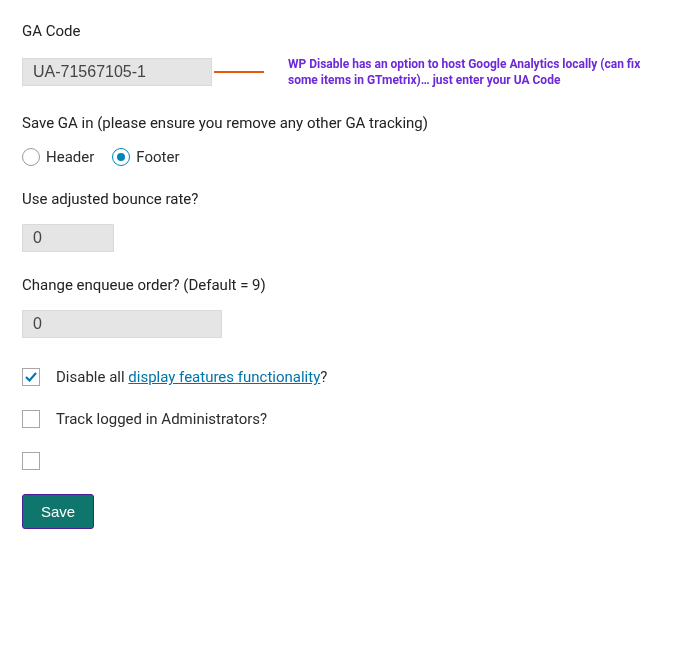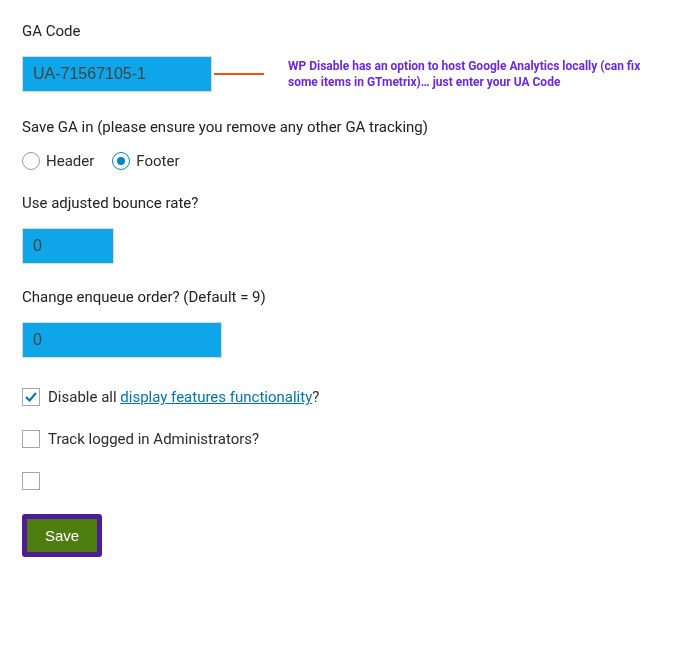--- a/index.html
+++ b/index.html
@@ -21,22 +21,22 @@
       display: flex;
       align-items: center;
       margin-bottom: 26px;
     }
     .text-input {
       border: 1px solid #d9d9d9;
       padding: 7px 10px;
       font-size: 16px;
       color: #444;
       width: 190px;
-      height: 36px;
-      background: #0ea5e9;
+      height: 28px;
+      background: #e5e5e5;
     }
     .num-input {
       width: 92px;
     }
     .connector {
       width: 50px;
       height: 2px;
       background: #e8590c;
       margin-left: 2px;
       flex-shrink: 0;
@@ -80,21 +80,21 @@
       background: #0085ba;
       border-radius: 50%;
     }
     .radio-label {
       margin-right: 12px;
       font-size: 15px;
     }
     .check-row {
       display: flex;
       align-items: center;
-      gap: 8px;
+      gap: 16px;
       margin-bottom: 24px;
     }
     .checkbox {
       width: 18px;
       height: 18px;
       border: 1px solid #a7a7a7;
       background: #fff;
       display: inline-flex;
       align-items: center;
       justify-content: center;
@@ -106,23 +106,23 @@
     .check-label {
       font-size: 15px;
       color: #2c2c2c;
     }
     .link {
       color: #0073aa;
       text-decoration: underline;
       cursor: pointer;
     }
     .save-btn {
-      background: #4d7c0f;
+      background: #0f766e;
       color: #fff;
-      border: 5px solid #4c1d95;
+      border: 1px solid #4c1d95;
       border-radius: 3px;
       padding: 8px 18px;
       font-size: 15px;
       cursor: pointer;
     }
   </style>
 </head>
 <body>
 
 

